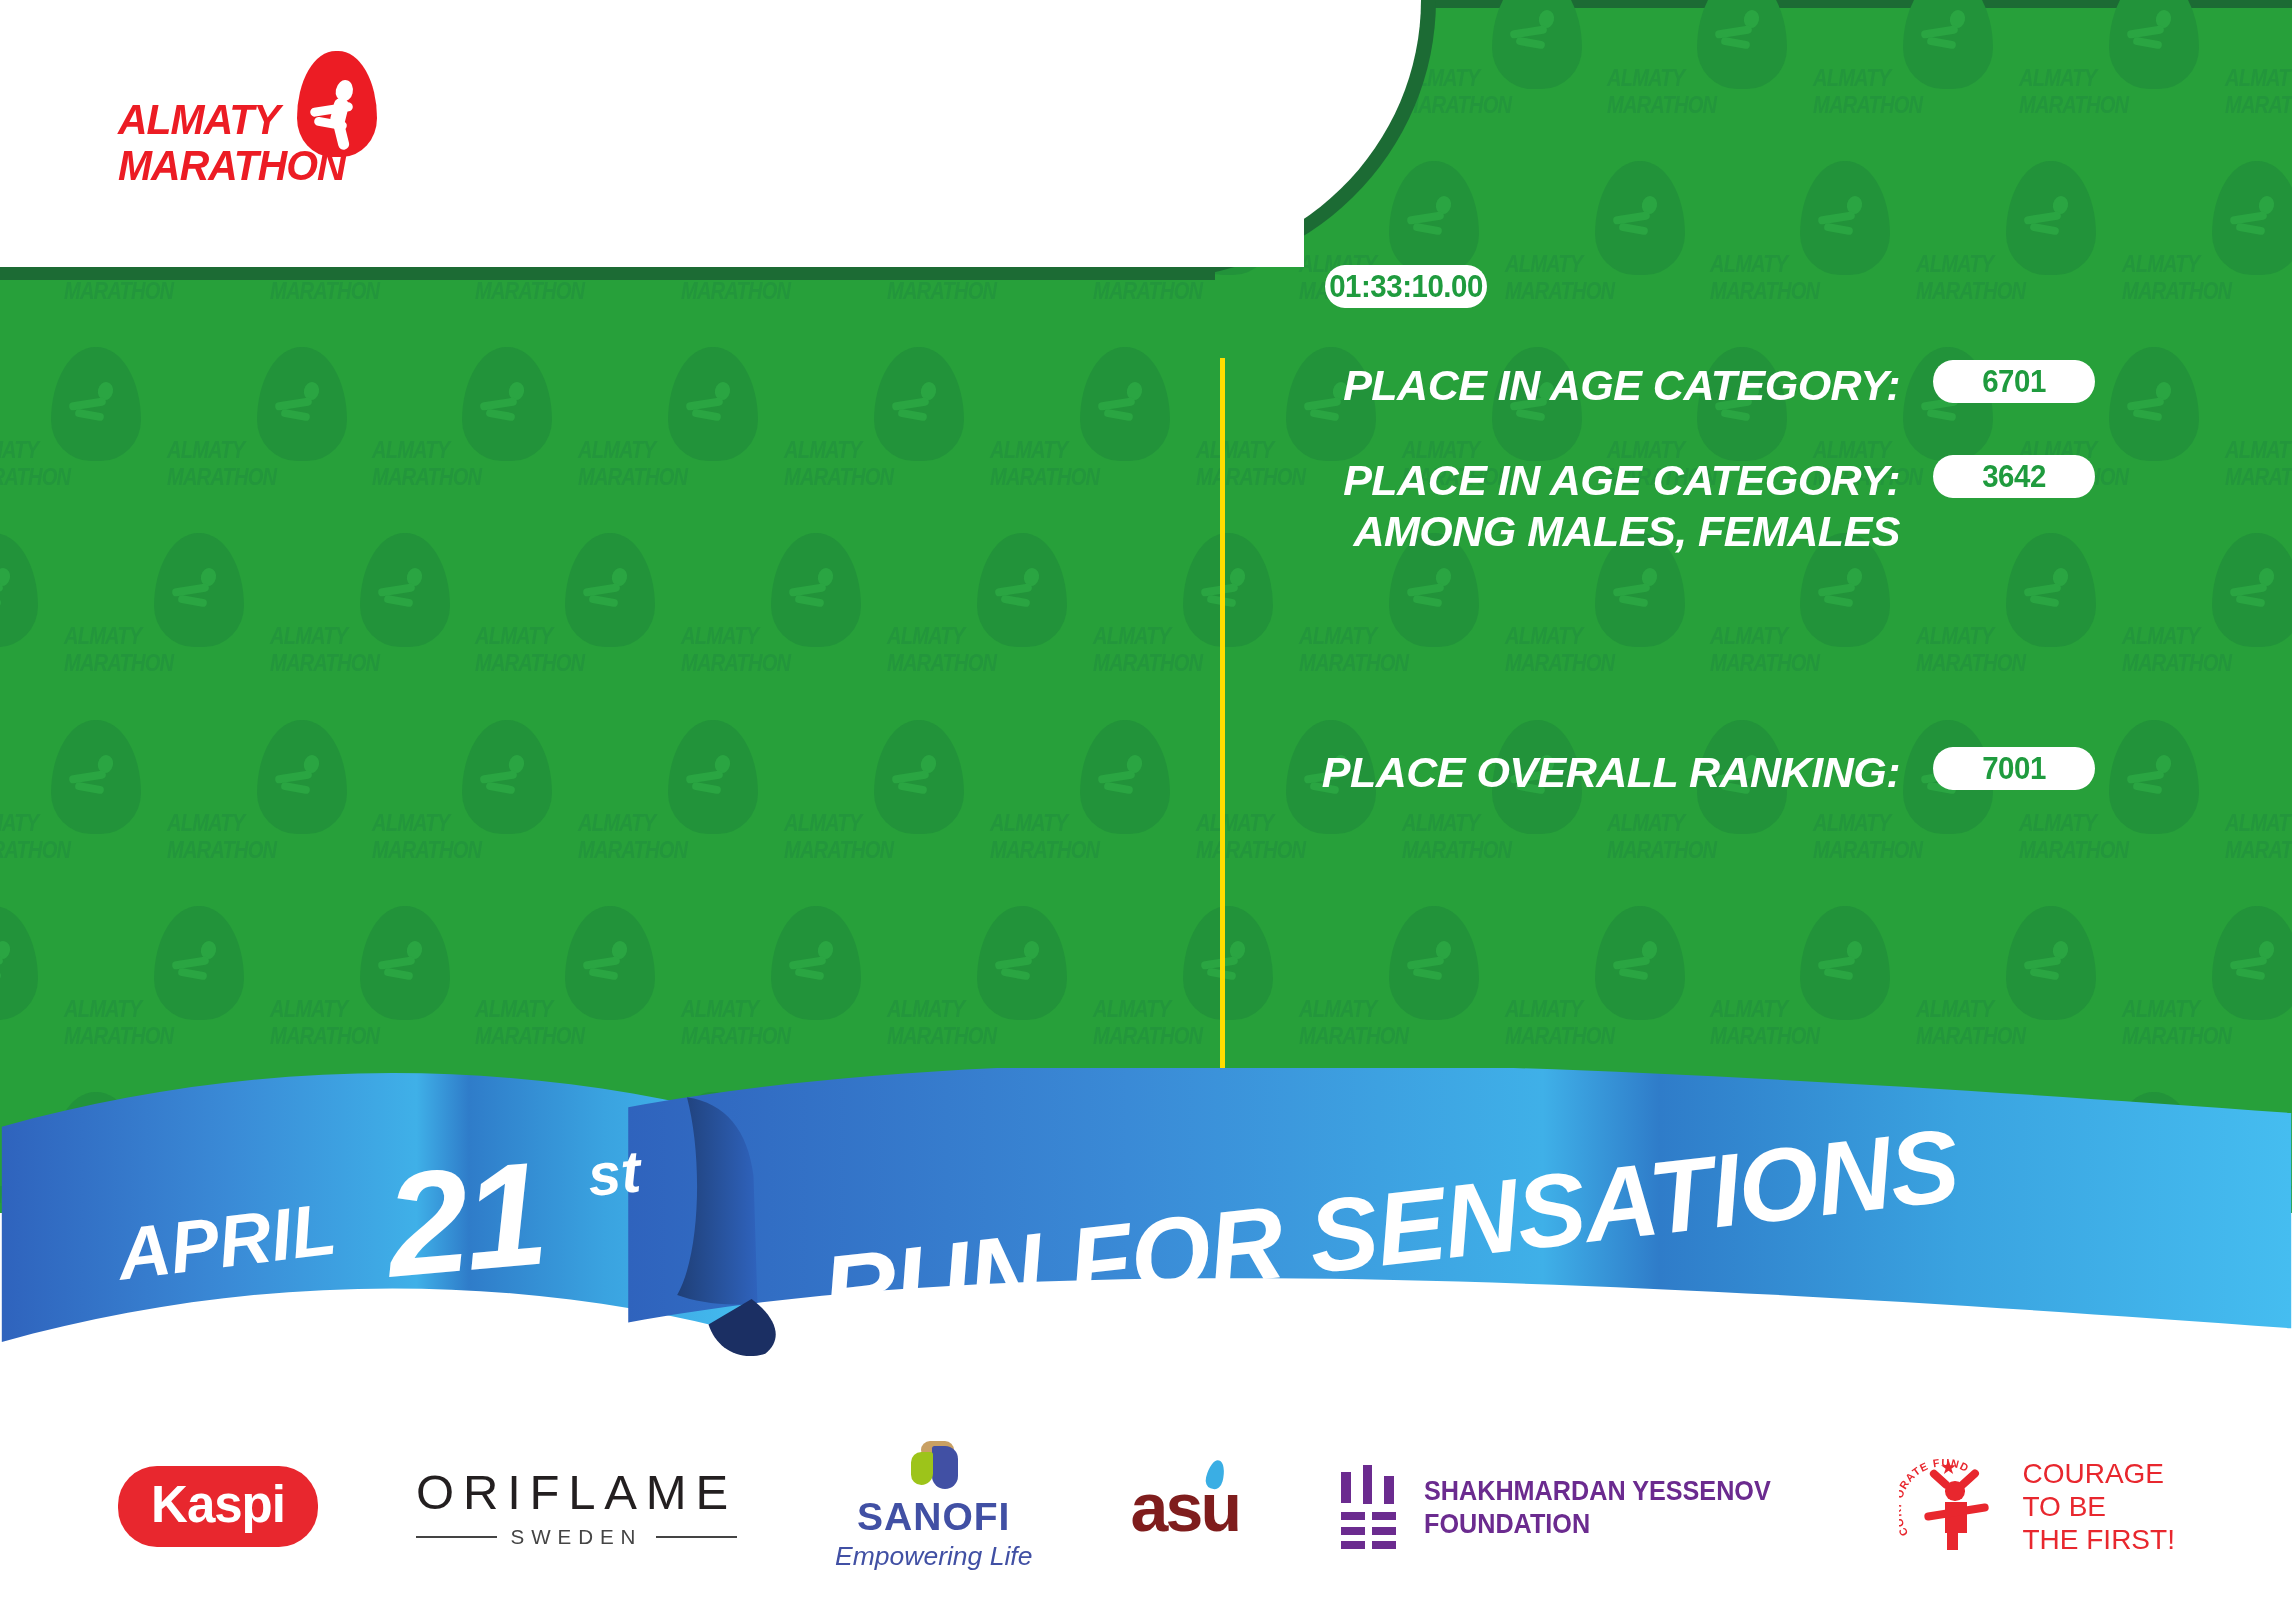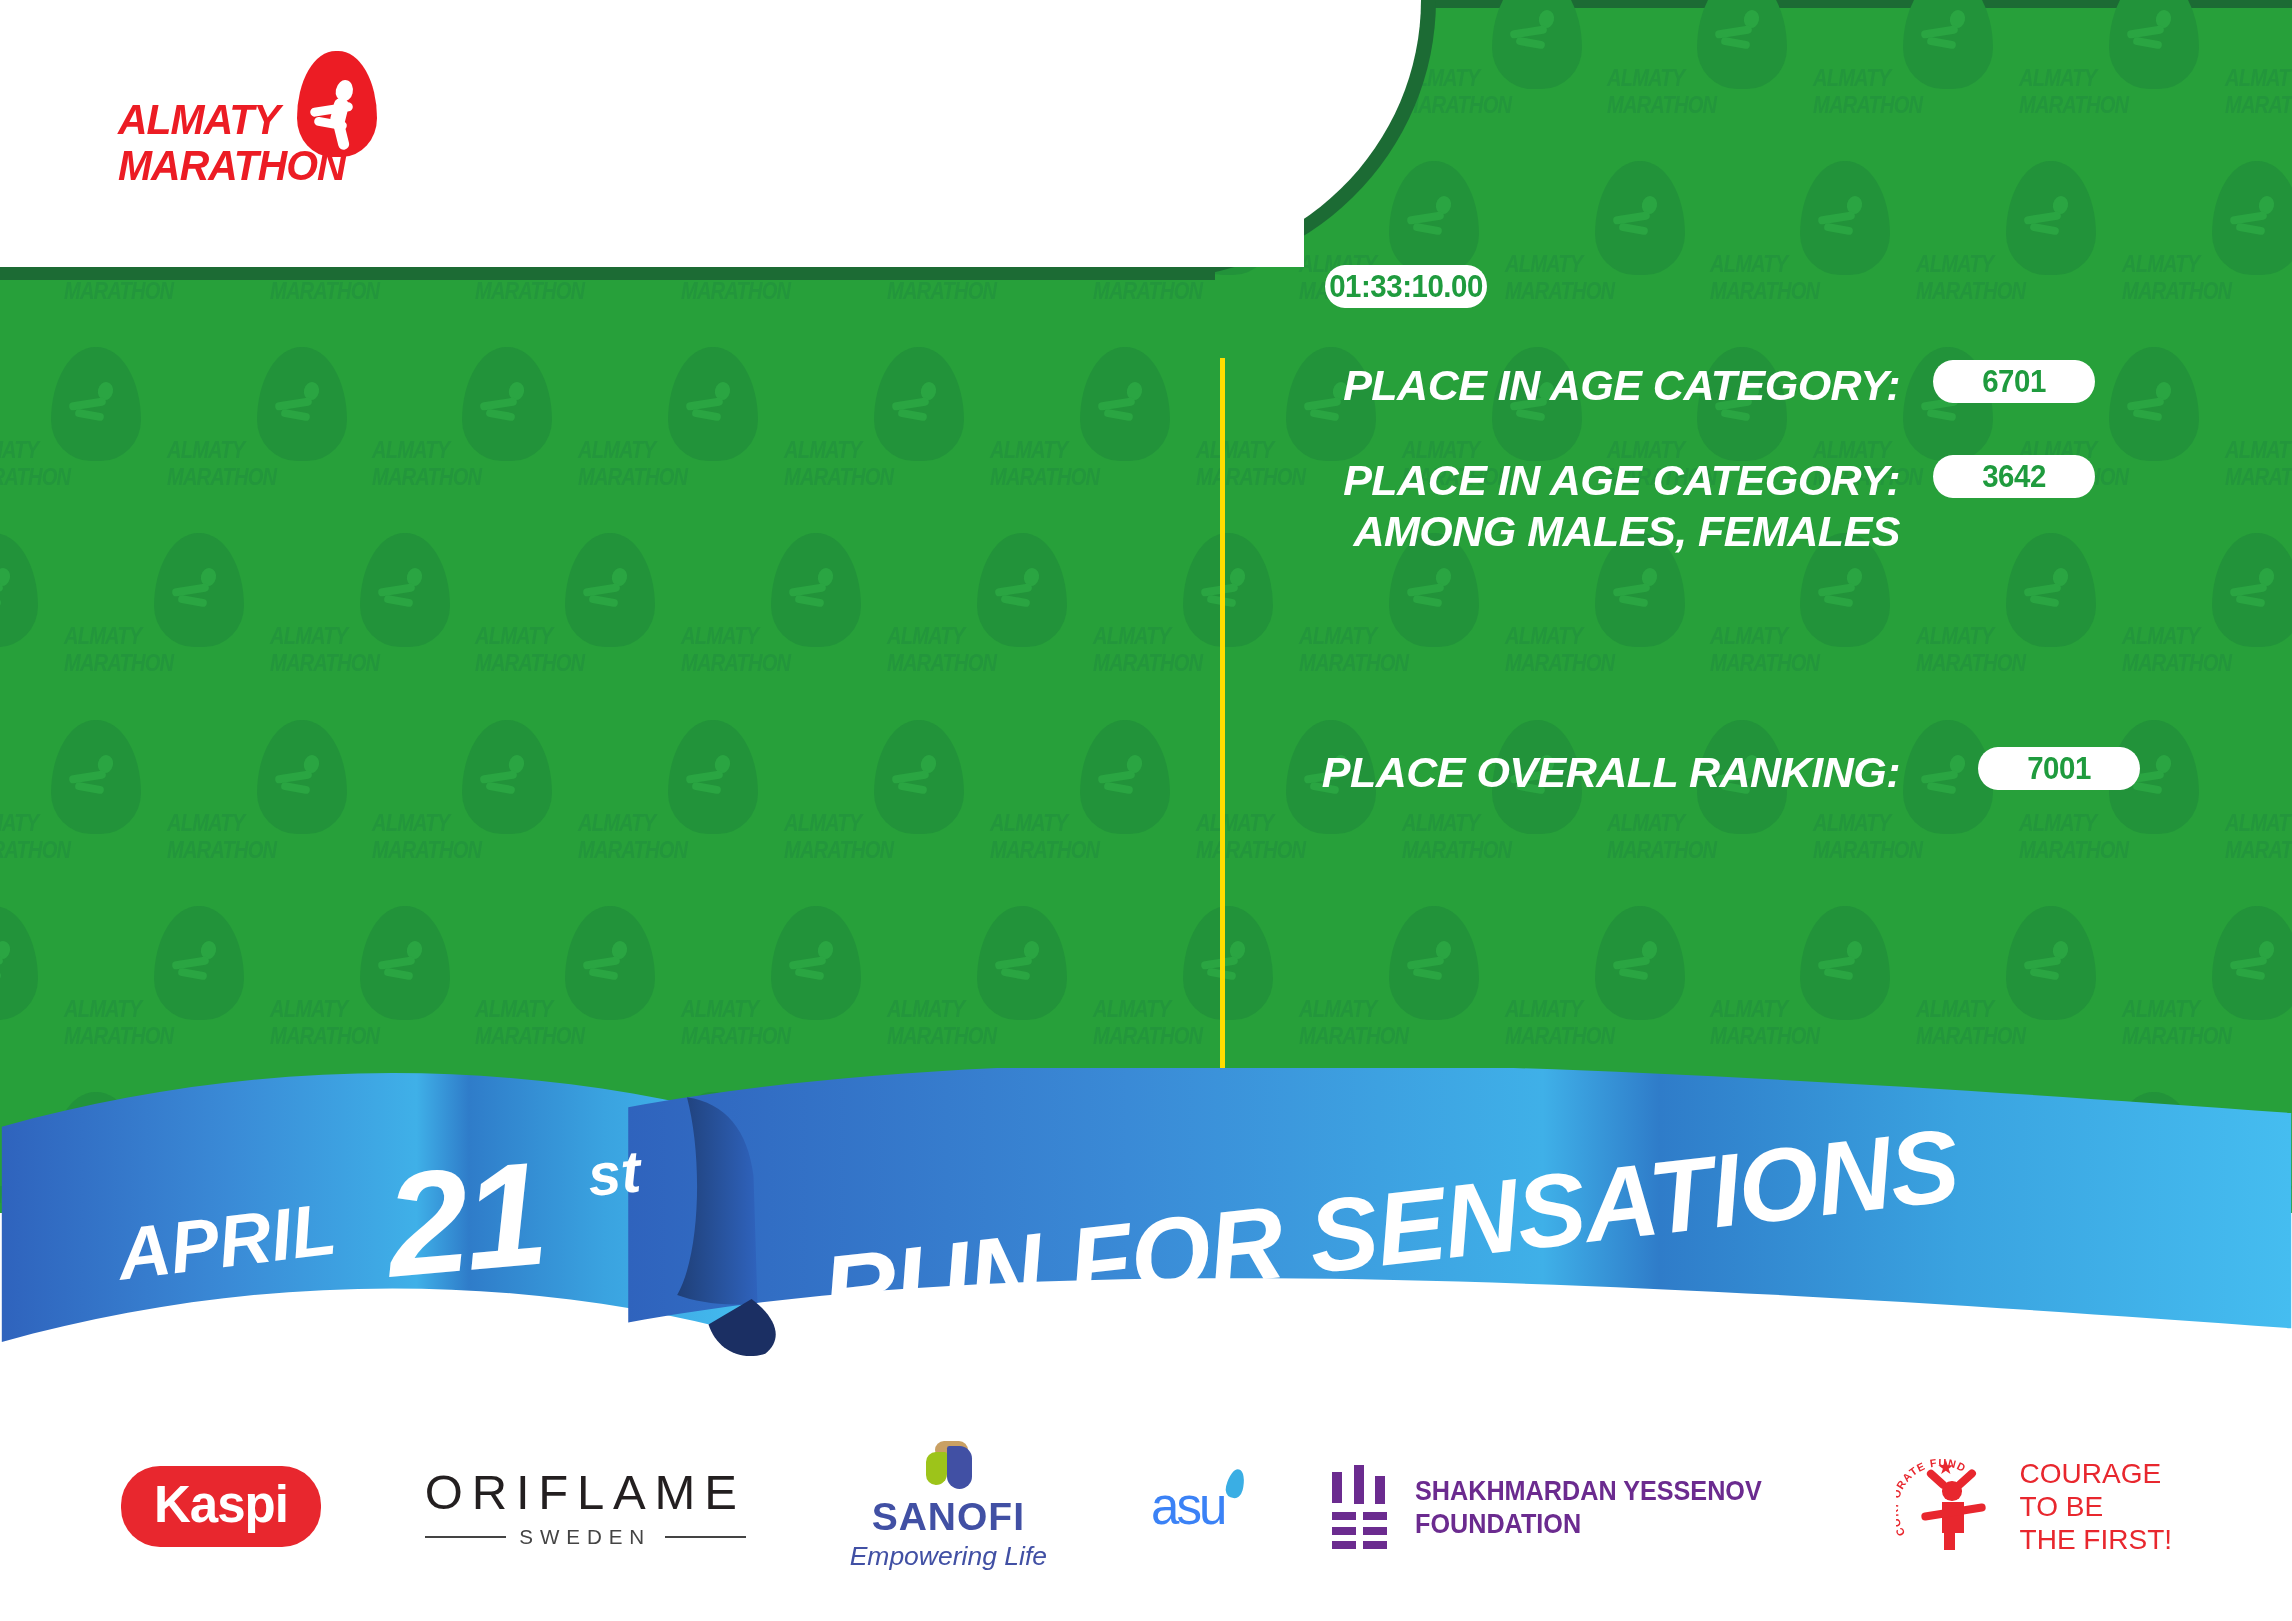--- a/index.html
+++ b/index.html
@@ -205,21 +205,21 @@
   }
   #stat-0 { left:47px;  top:-2px;  }
   #stat-0 .stat-label { width:608px; }
   #stat-1 { left:0px;   top:93px;  }
   #stat-1 .stat-label { width:655px; }
   #stat-2 { left:0px;   top:188px; }
   #stat-2 .stat-label { width:655px; }
   #stat-3 { left:0px;   top:333px; }
   #stat-3 .stat-label { width:655px; text-align:left; padding-left:47px;}
   #stat-3 .stat-pill { margin-left:25.5px; margin-top:0; }
-  #stat-4 { left:0px;   top:480px;gap:45px; }
+  #stat-4 { left:0px;   top:480px; }
   #stat-4 .stat-label { width:655px; }
 
   
   .ribbon-wrap { position:absolute; left:0; top:1068px; width:2293px; height:323px; z-index:8; }
   .ribbon-txt {
     position:absolute; color:#ffffff; font-weight:bold; font-style:italic;
     white-space:nowrap;
   }
   #txt-april {
     left:118px; top:145px; font-size:73px; letter-spacing:0px;
@@ -271,21 +271,21 @@
   .oriflame-sub .tx { color:#444; font-size:20.6px; letter-spacing:6.9px; }
 
   .ua-mark { position:relative; width:116px; height:71px; }
   .ua-mark i { position:absolute; background:#141414; }
   .ua-l { left:0;   top:0; width:39px; height:71px; border-radius:50% 5.9px 50% 5.9px / 50% 7.8px 50% 7.8px; }
   .ua-r { right:0;  top:0; width:39px; height:71px; border-radius:5.9px 50% 5.9px 50% / 7.8px 50% 7.8px 50%; }
   .ua-c { left:31px; top:23.5px; width:53px; height:23.5px; border-radius:50%; }
   .ua-hole { left:41px; top:28px; width:33px; height:13.7px; background:#fff; border-radius:50%; }
   .ua-name { color:#141414; font-size:26.5px; font-weight:bold; letter-spacing:2px; margin-top:6.9px; }
 
-  .asu { position:relative; color:#3b82f6; font-size:51px; font-weight:normal; letter-spacing:-2.9px; }
+  .asu { position:relative; color:#7f1d1d; font-size:68px; font-weight:bold; letter-spacing:-2.9px; }
   .asu .drop {
     position:absolute; left:76px; top:-7.8px; width:16.7px; height:29px;
     background:#3aaee4; border-radius:60% 60% 50% 50% / 80% 80% 40% 40%;
     transform:rotate(14deg);
   }
 
   .yess { display:flex; align-items:center; gap:21.6px; }
   .yess-mark { position:relative; width:65px; height:84px; }
   .yess-mark i { position:absolute; background:#6b2b8f; }
   .yb1 { left:3.9px;  top:7.8px;  width:9.8px; height:31px; }

